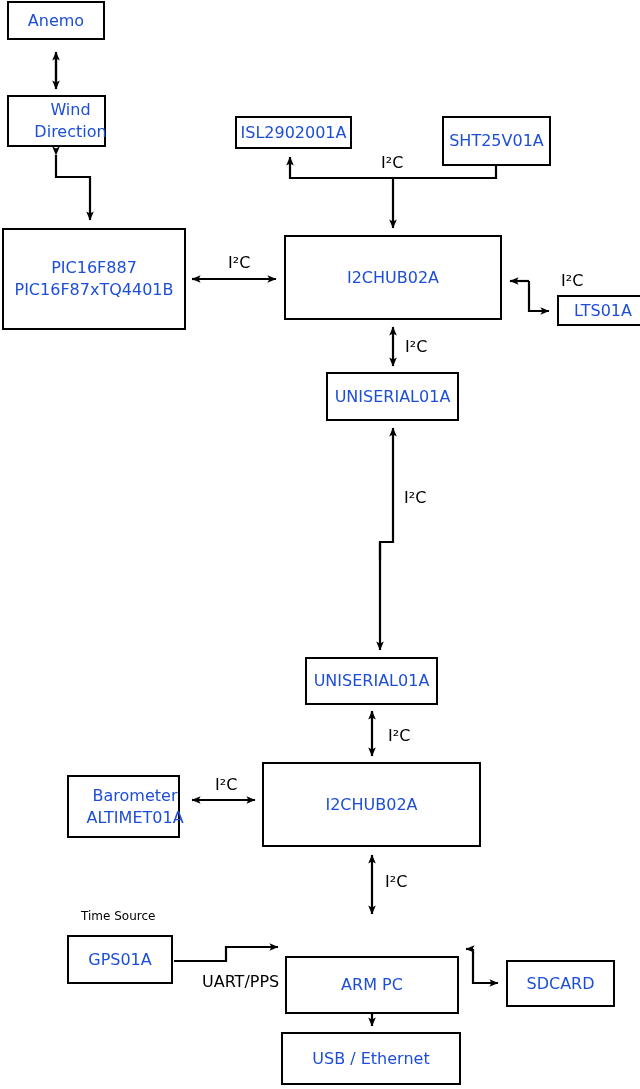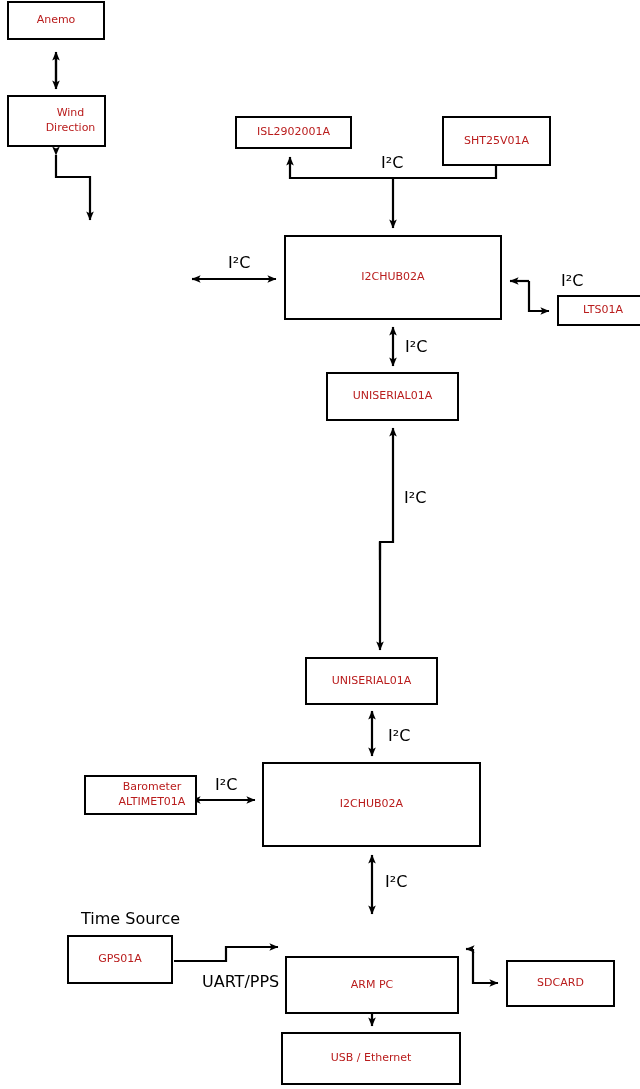--- a/index.html
+++ b/index.html
@@ -24,41 +24,41 @@
   }
   .node {
     position: absolute;
     box-sizing: border-box;
     border: 2px solid #000000;
     background: #ffffff;
     display: flex;
     align-items: center;
     justify-content: center;
     text-align: center;
-    color: #b91c1c;
-    font-size: 11px;
+    color: #1d4ed8;
+    font-size: 16px;
     line-height: 1.35;
     z-index: 2;
   }
   .node .lbl {
     display: block;
     white-space: pre-line;
   }
   .edge-label {
     position: absolute;
     color: #000000;
     font-size: 16px;
     background: transparent;
     white-space: nowrap;
     z-index: 3;
   }
   .free-label {
     position: absolute;
     color: #000000;
-    font-size: 16px;
+    font-size: 12px;
     white-space: nowrap;
     z-index: 3;
   }
 </style>
 </head>
 <body>
 
 <div id="diagram">
 
   <svg id="svg-layer" viewBox="0 0 640 1089" xmlns="http://www.w3.org/2000/svg">
@@ -113,20 +113,24 @@
 
   <div class="node" style="left:7px;top:1px;width:98px;height:39px;">
     <span class="lbl">Anemo</span>
   </div>
 
   <div class="node" style="left:7px;top:95px;width:99px;height:52px;padding-left:28px;">
     <span class="lbl">Wind
 Direction</span>
   </div>
 
+  <div class="node" style="left:2px;top:228px;width:184px;height:102px;">
+    <span class="lbl">PIC16F887
+PIC16F87xTQ4401B</span>
+  </div>
 
   <div class="node" style="left:235px;top:116px;width:117px;height:33px;">
     <span class="lbl">ISL2902001A</span>
   </div>
 
   <div class="node" style="left:442px;top:116px;width:109px;height:50px;">
     <span class="lbl">SHT25V01A</span>
   </div>
 
   <div class="node" style="left:284px;top:235px;width:218px;height:85px;">
@@ -138,21 +142,21 @@
   </div>
 
   <div class="node" style="left:326px;top:372px;width:133px;height:49px;">
     <span class="lbl">UNISERIAL01A</span>
   </div>
 
   <div class="node" style="left:305px;top:657px;width:133px;height:48px;">
     <span class="lbl">UNISERIAL01A</span>
   </div>
 
-  <div class="node" style="left:84px;top:775px;width:113px;height:40px;padding-left:23px;">
+  <div class="node" style="left:67px;top:775px;width:113px;height:63px;padding-left:23px;">
     <span class="lbl">Barometer
 ALTIMET01A</span>
   </div>
 
   <div class="node" style="left:262px;top:762px;width:219px;height:85px;">
     <span class="lbl">I2CHUB02A</span>
   </div>
 
   <div class="node" style="left:67px;top:935px;width:106px;height:49px;">
     <span class="lbl">GPS01A</span>

